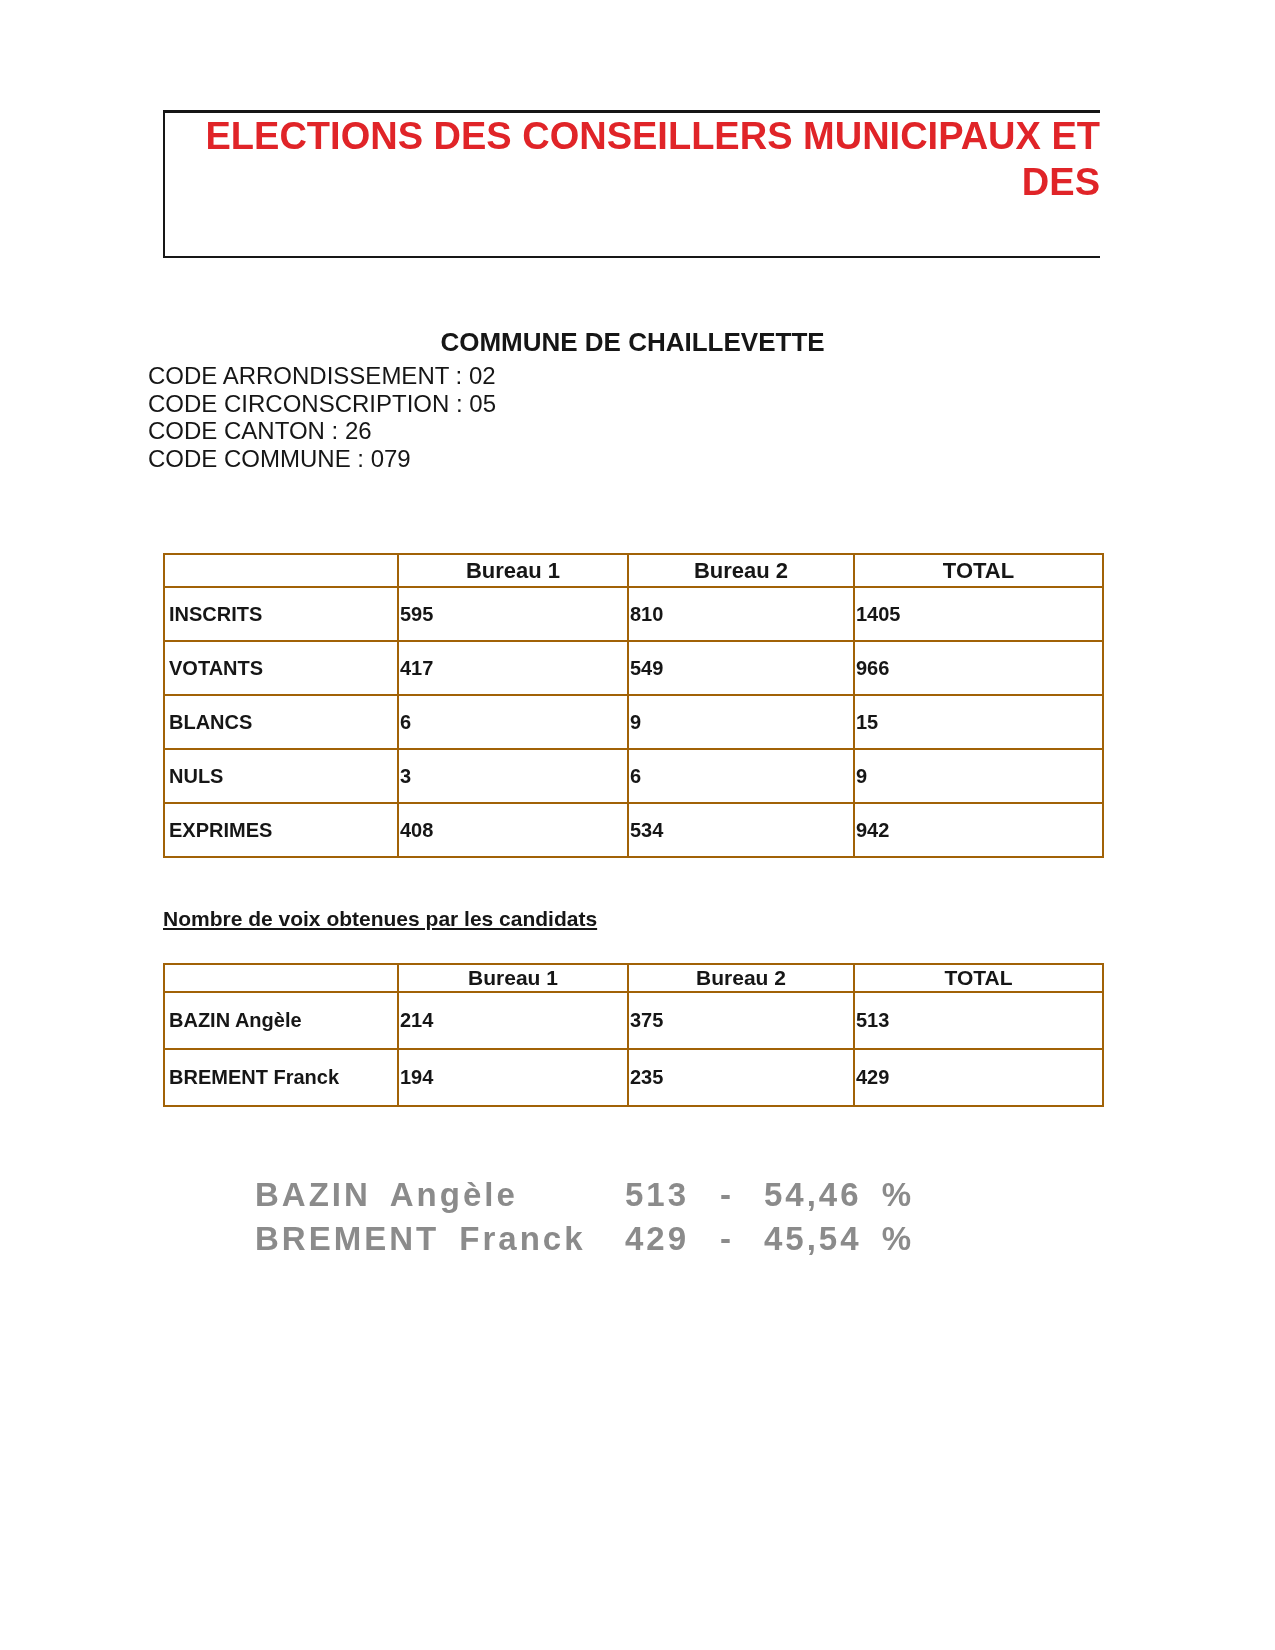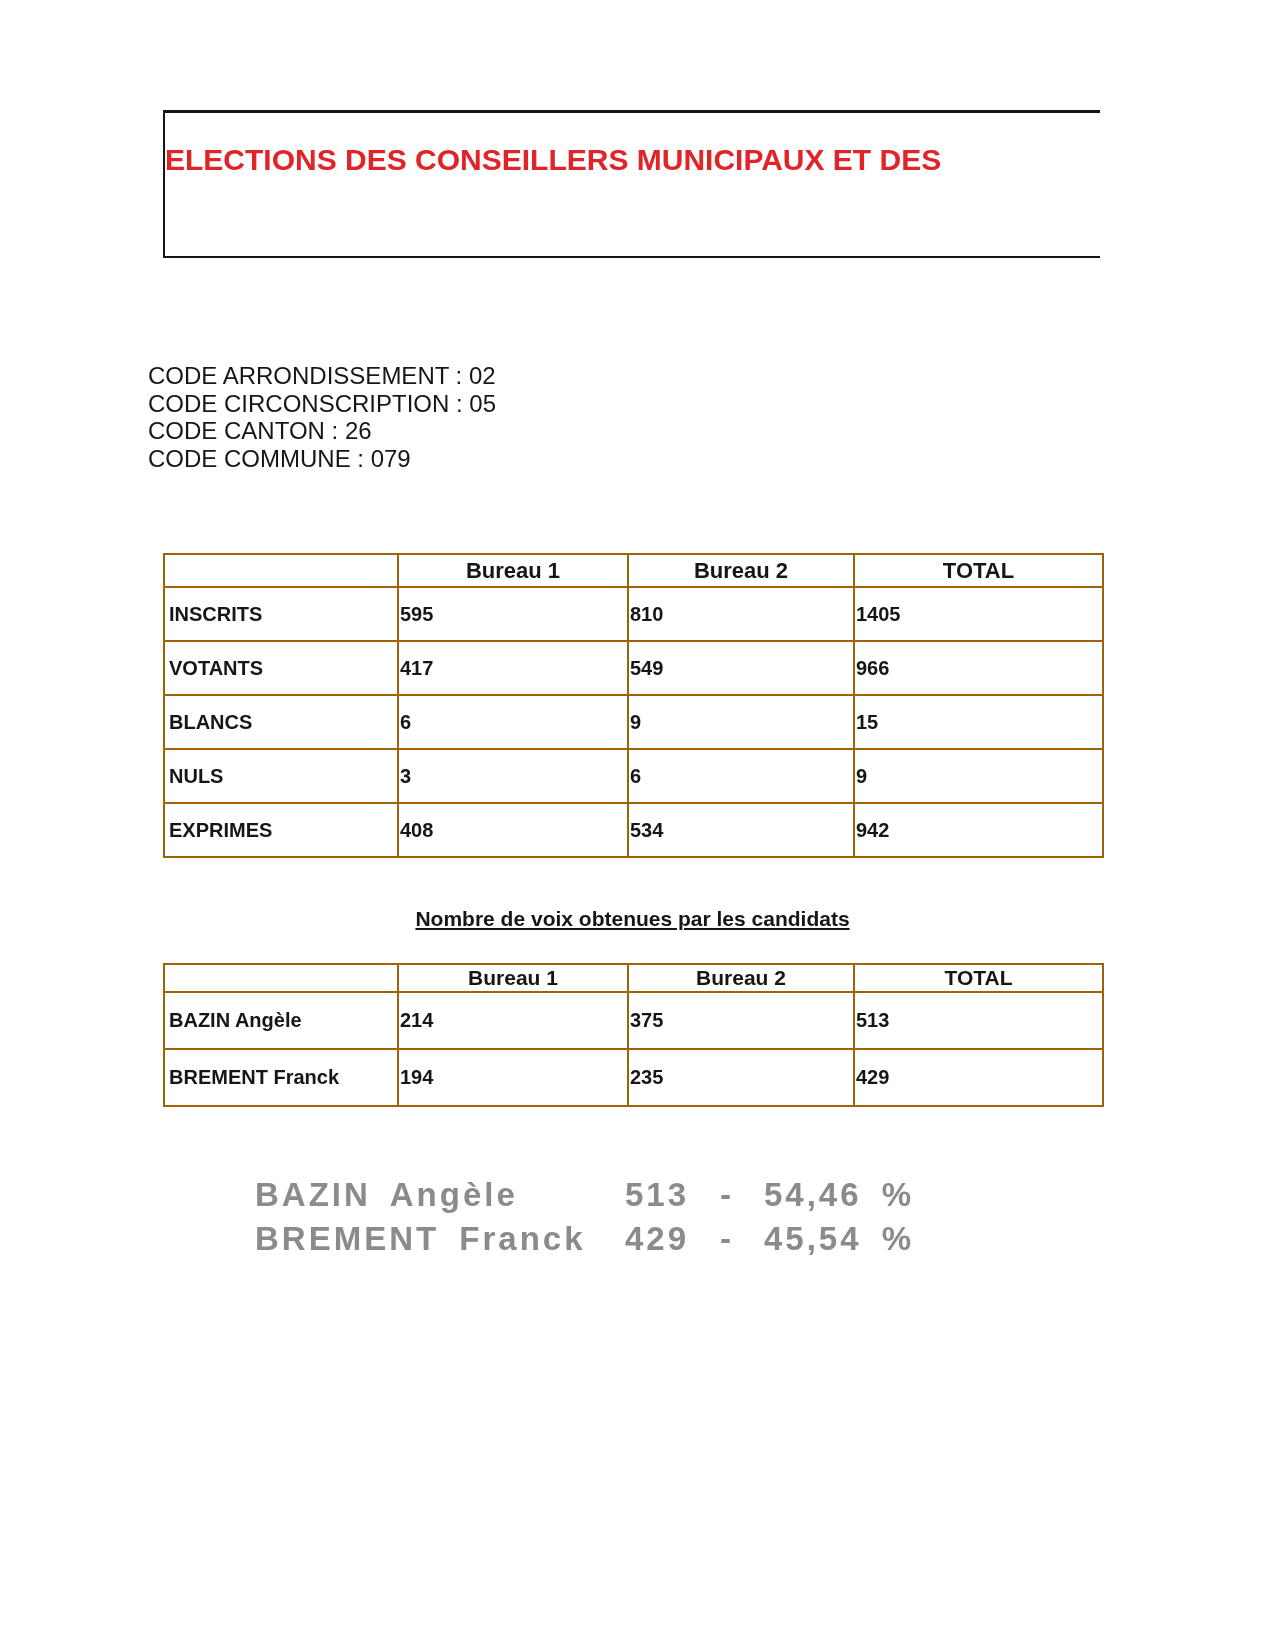--- a/index.html
+++ b/index.html
@@ -13,22 +13,22 @@
   
   .title-box{
     position:absolute;left:163px;top:110px;width:937px;height:148px;
     border-top:3px solid #161616;
     border-left:2px solid #161616;
     border-bottom:2px solid #161616;
     border-right:none;
     box-sizing:border-box;
   }
   .title-text{
-    margin-top:24px;text-align:left;
-    font-size:30px;font-weight:bold;line-height:46px;
+    text-align:right;
+    font-size:38px;font-weight:bold;line-height:46px;
     color:#e02428;letter-spacing:0px;
   }
 
   
   .commune-heading{
     position:absolute;left:163px;top:327px;width:939px;
     text-align:center;font-size:26px;font-weight:bold;
   }
 
   
@@ -52,21 +52,21 @@
   table.res td{font-size:20px;}
   td.lbl{text-align:left;padding-left:4px;}
   td.val{text-align:left;}
 
   #table1{top:553px;}
   #table1 tr.hdr th{height:33px;}
   #table1 tr.data td{height:54px;}
 
   .candidates-heading{
     position:absolute;left:163px;top:907px;width:939px;
-    text-align:center;font-size:21px;font-weight:bold;
+    text-align:left;font-size:21px;font-weight:bold;
     text-decoration:underline;
   }
 
   #table2{top:963px;}
   #table2 tr.hdr th{height:26px;font-size:21px;}
   #table2 tr.data td{height:57px;}
 
   
   .summary{
     position:absolute;left:255px;top:1176px;
@@ -83,20 +83,21 @@
 <body>
 
 <div class="page">
 
   <div class="title-box">
     <div class="title-text">
       <div>ELECTIONS DES CONSEILLERS MUNICIPAUX ET DES</div>
     </div>
   </div>
 
+  <div class="commune-heading">COMMUNE DE CHAILLEVETTE</div>
 
   <div class="codes">
     <div>CODE ARRONDISSEMENT : 02</div>
     <div>CODE CIRCONSCRIPTION : 05</div>
     <div>CODE CANTON : 26</div>
     <div>CODE COMMUNE : 079</div>
   </div>
 
   <table class="res" id="table1">
     <colgroup>

